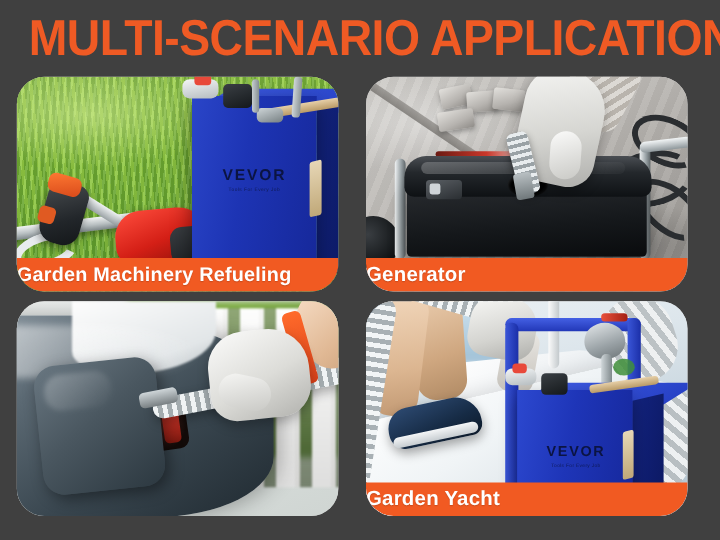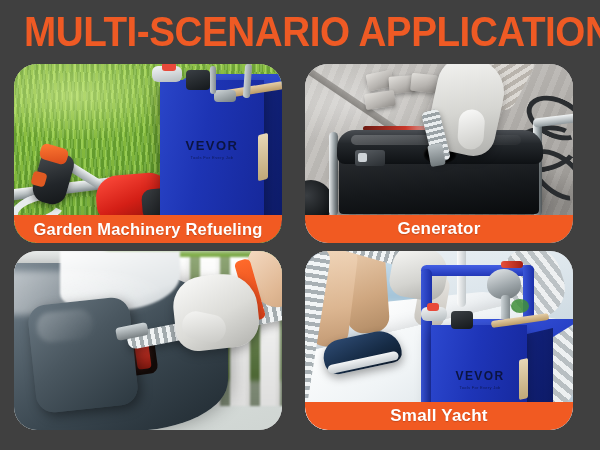--- a/index.html
+++ b/index.html
@@ -56,21 +56,21 @@
   
   .label-band {
     position: absolute;
     left: 0; right: 0; bottom: 0;
     height: 28px;
     background: #f15a22;
     border-bottom-left-radius: 23px;
     border-bottom-right-radius: 23px;
     display: flex;
     align-items: center;
-    justify-content: center;
+    justify-content: flex-start;
     z-index: 9;
   }
   .label-band span {
     color: #ffffff;
     font-size: 17px;
     font-weight: bold;
     letter-spacing: 0.2px;
     white-space: nowrap;
     text-shadow: 0 1px 1px rgba(0,0,0,.18);
   }
@@ -703,18 +703,18 @@
         <div class="tank4-arm"></div>
         <div class="tank4-cap"></div>
         <div class="tank4-noz"></div>
         <div class="tank4-noz-red"></div>
         <div class="tank4-logo">
           <span>VEVOR</span>
           <small>Tools For Every Job</small>
         </div>
       </div>
       <div class="label-band">
-        <span>Small Yacht</span>
+        <span>Garden Yacht</span>
       </div>
     </div>
 
   </div>
 </div>
 
 </body></html>

